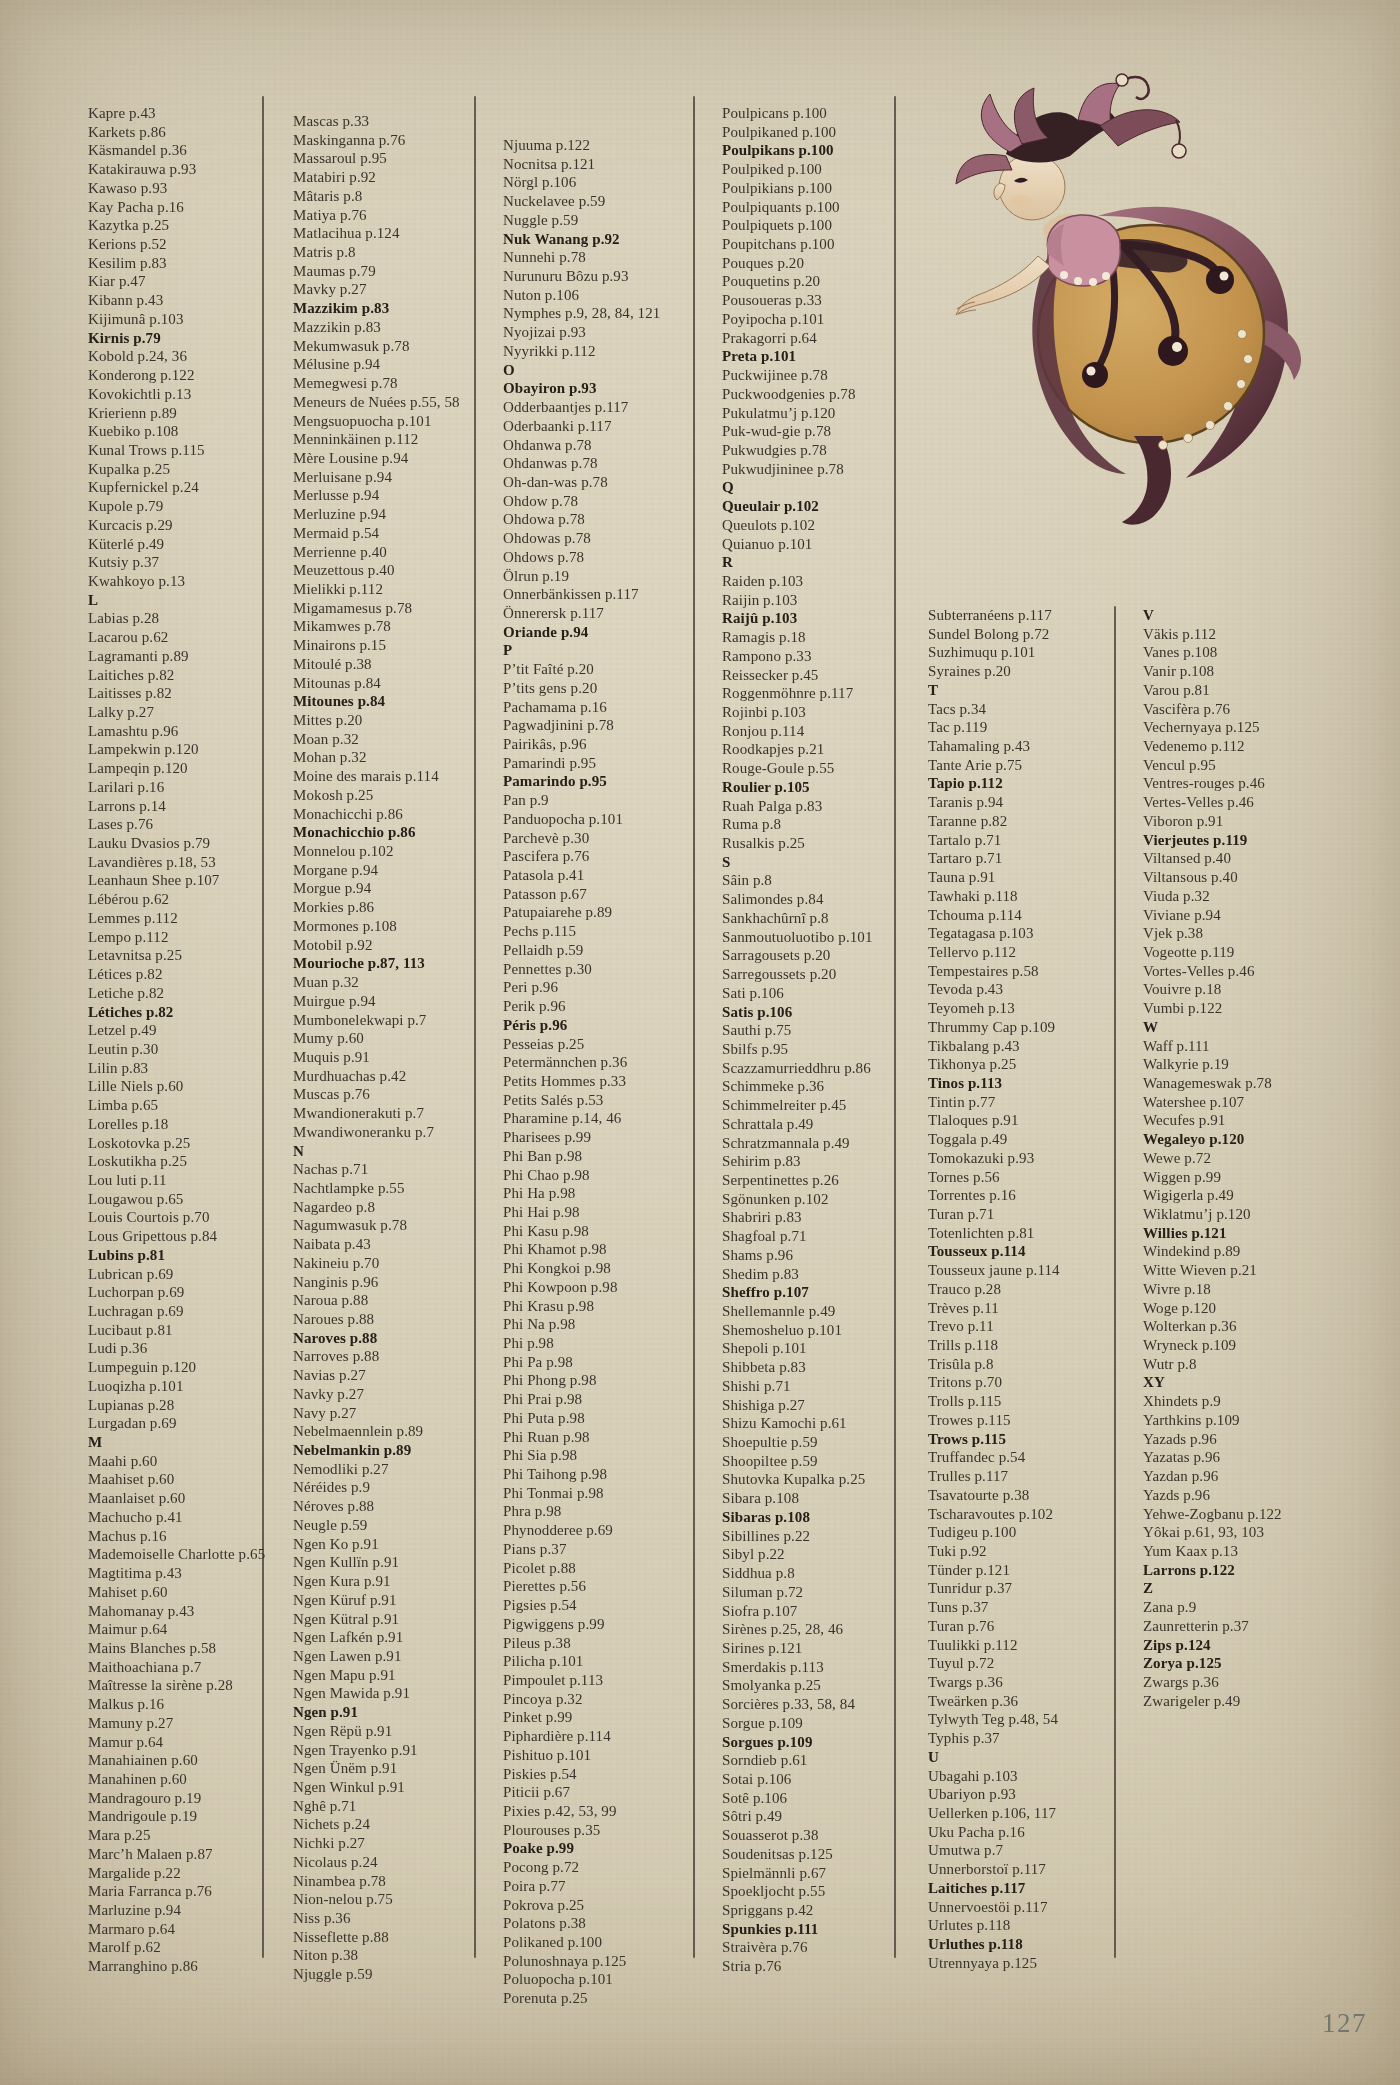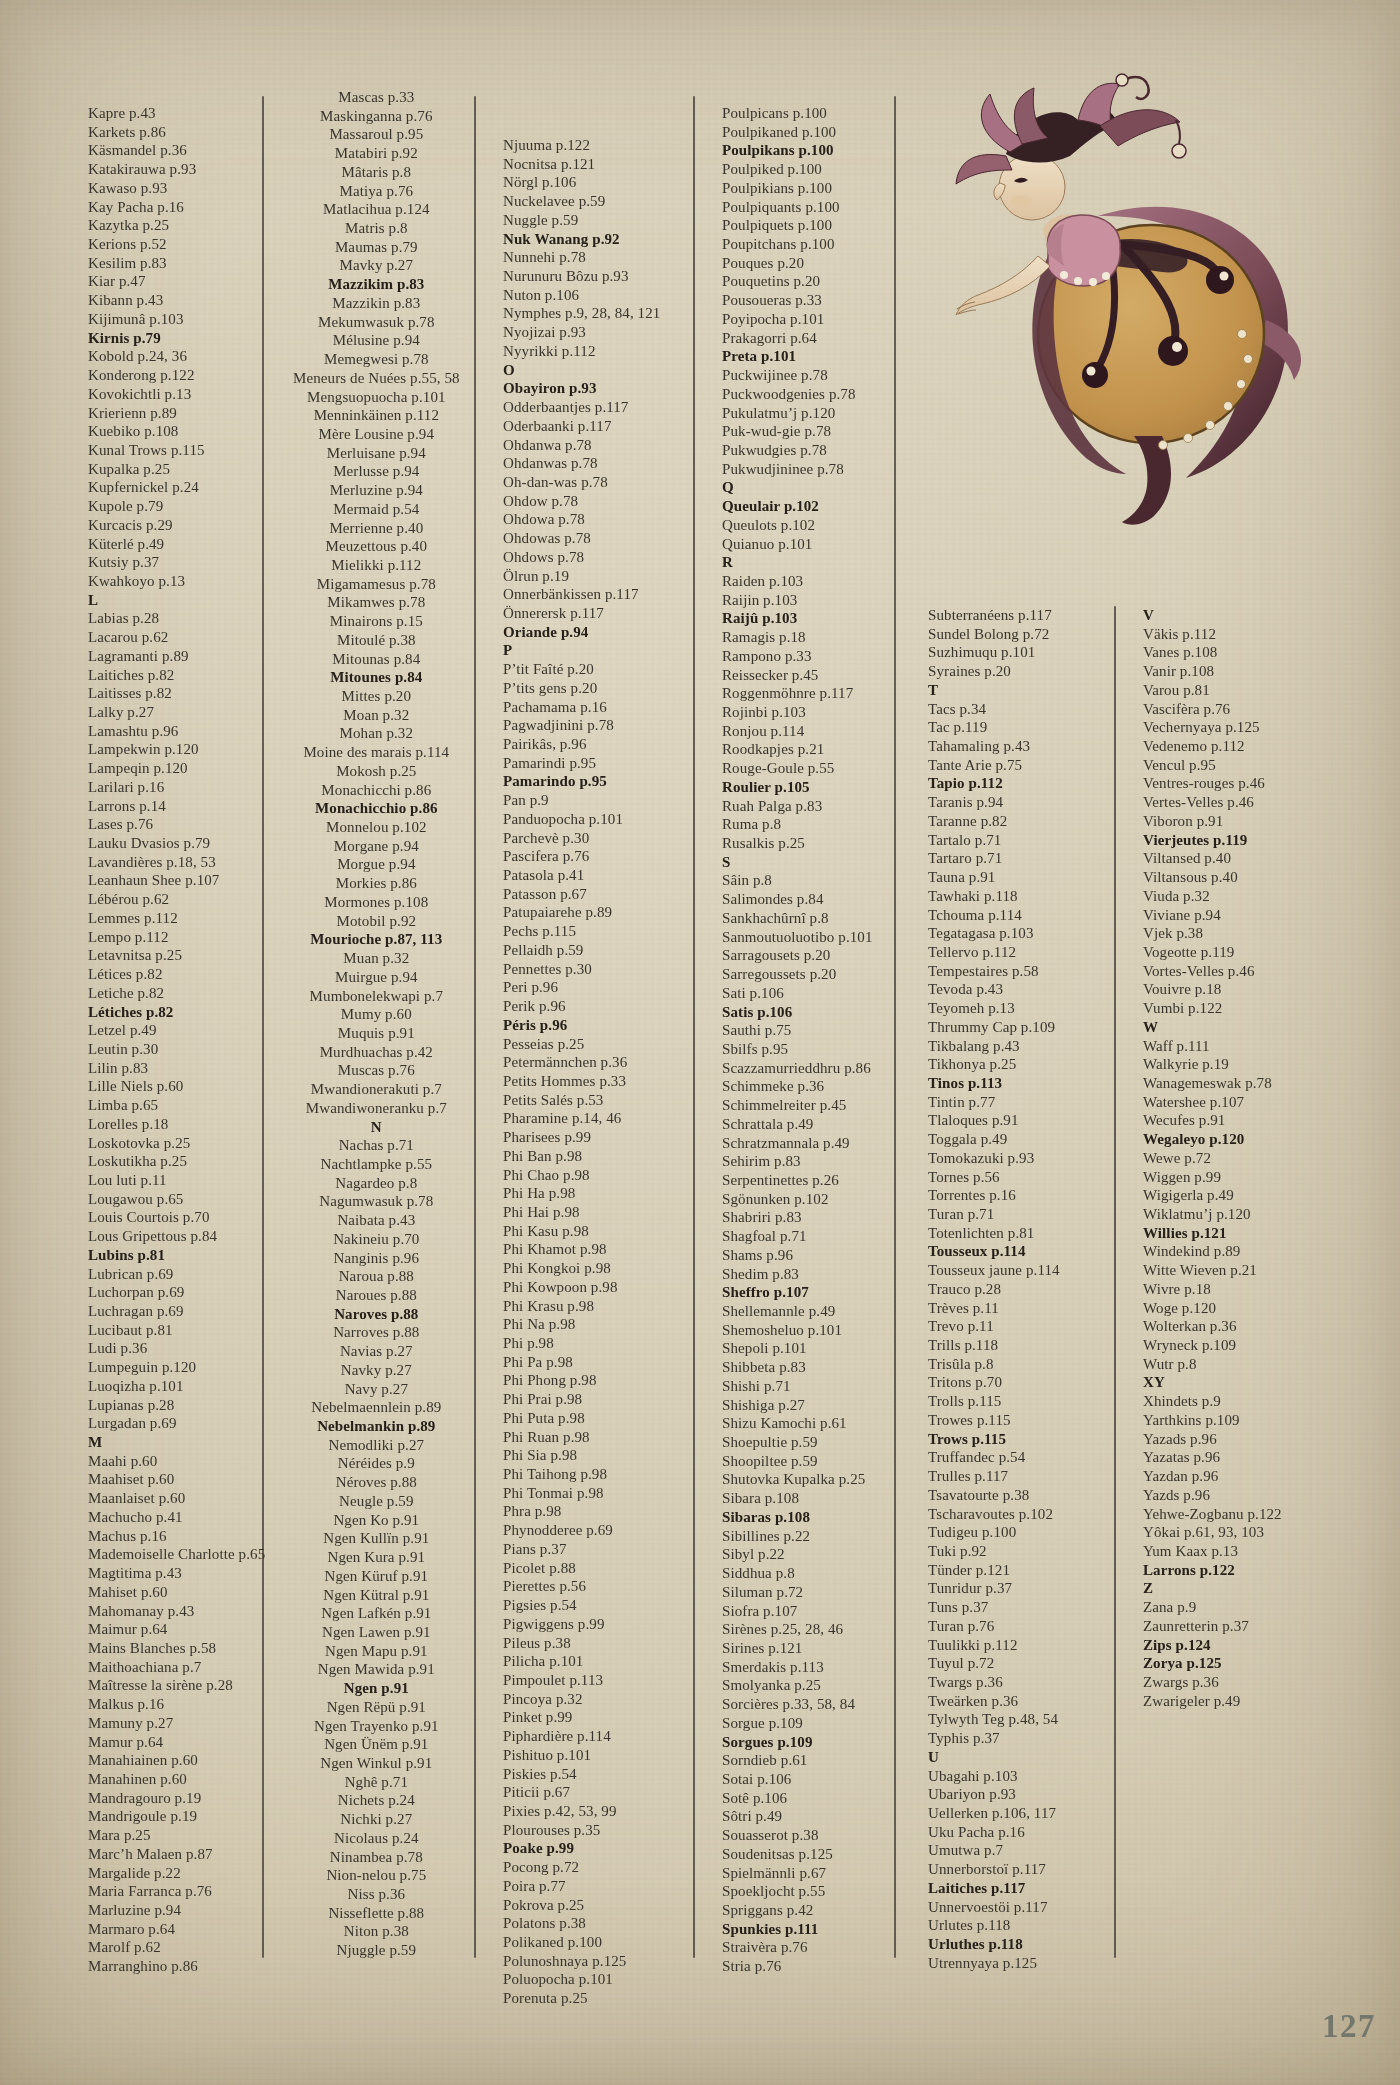--- a/index.html
+++ b/index.html
@@ -16,23 +16,22 @@
   .col{
     position:absolute;
     font-size:15px;line-height:18.72px;
     color:#38342b;letter-spacing:.1px;white-space:nowrap;
   }
   .entry{height:18.72px;}
   .entry.bold{font-weight:bold;color:#262019;}
   .divider{position:absolute;width:2px;background:#4a443a;opacity:.82;border-radius:1px;}
   .pagenum{
     position:absolute;left:1322px;top:2008px;
-    font-size:33px;color:#74786c;letter-spacing:1.5px;
+    font-size:27px;color:#74786c;letter-spacing:1.5px;
     font-family:"Liberation Serif","DejaVu Serif",serif;
-    font-weight:bold;
   }
   .illus{position:absolute;left:948px;top:44px;width:382px;height:486px;}
 </style>
 </head>
 <body>
 
 <div class="page">
 
   <div class="divider" style="left:262px;top:96px;height:1862px;"></div>
   <div class="divider" style="left:474px;top:96px;height:1862px;"></div>
@@ -135,21 +134,21 @@
       <div class="entry">Mandrigoule p.19</div>
       <div class="entry">Mara p.25</div>
       <div class="entry">Marc’h Malaen p.87</div>
       <div class="entry">Margalide p.22</div>
       <div class="entry">Maria Farranca p.76</div>
       <div class="entry">Marluzine p.94</div>
       <div class="entry">Marmaro p.64</div>
       <div class="entry">Marolf p.62</div>
       <div class="entry">Marranghino p.86</div>
     </div>
-  <div class="col" style="left:293px;top:88px;text-align:center;">
+  <div class="col" style="left:293px;top:112px;">
       <div class="entry">Mascas p.33</div>
       <div class="entry">Maskinganna p.76</div>
       <div class="entry">Massaroul p.95</div>
       <div class="entry">Matabiri p.92</div>
       <div class="entry">Mâtaris p.8</div>
       <div class="entry">Matiya p.76</div>
       <div class="entry">Matlacihua p.124</div>
       <div class="entry">Matris p.8</div>
       <div class="entry">Maumas p.79</div>
       <div class="entry">Mavky p.27</div>

